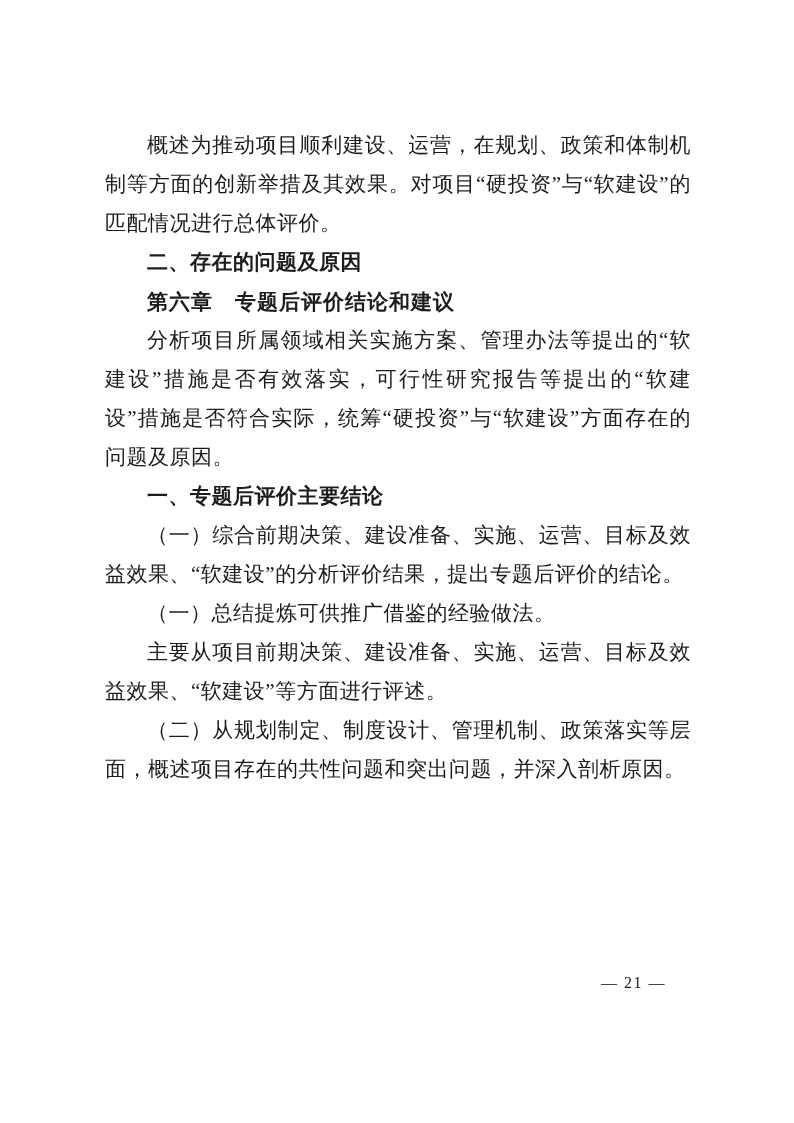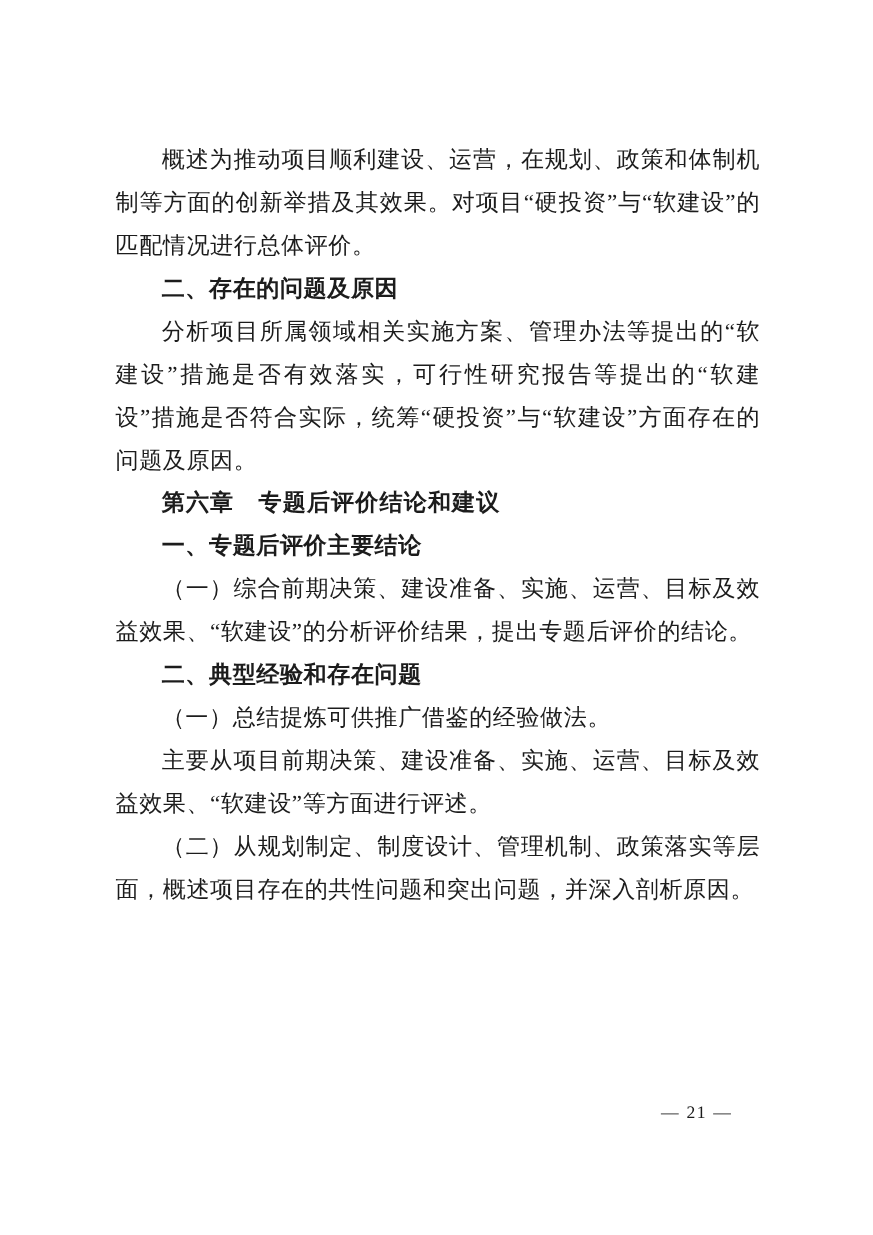--- a/index.html
+++ b/index.html
@@ -36,38 +36,37 @@
     font-weight: bold;
   }
   .chapter-heading {
     font-weight: bold;
     font-family: "Liberation Sans", sans-serif;
     letter-spacing: 1px;
   }
   .page-number {
     position: absolute;
     left: 601px;
-    top: 1002px;
+    top: 973px;
     font-size: 16px;
     line-height: 19px;
     letter-spacing: 1.5px;
     color: #1c1c1c;
     white-space: nowrap;
   }
 </style>
 </head>
 <body>
 
 <div class="page">
   <main class="content" id="doc-body">
       <p class="para">概述为推动项目顺利建设、运营，在规划、政策和体制机制等方面的创新举措及其效果。对项目“硬投资”与“软建设”的匹配情况进行总体评价。</p>
       <p class="para section-heading">二、存在的问题及原因</p>
+      <p class="para chapter-heading">第六章　专题后评价结论和建议</p>
       <p class="para">分析项目所属领域相关实施方案、管理办法等提出的“软建设”措施是否有效落实，可行性研究报告等提出的“软建设”措施是否符合实际，统筹“硬投资”与“软建设”方面存在的问题及原因。</p>
-      <p class="para chapter-heading">第六章　专题后评价结论和建议</p>
       <p class="para section-heading">一、专题后评价主要结论</p>
       <p class="para">（一）综合前期决策、建设准备、实施、运营、目标及效益效果、“软建设”的分析评价结果，提出专题后评价的结论。</p>
-      <p class="para section-heading">二、典型经验和存在问题</p>
       <p class="para">（一）总结提炼可供推广借鉴的经验做法。</p>
       <p class="para">主要从项目前期决策、建设准备、实施、运营、目标及效益效果、“软建设”等方面进行评述。</p>
       <p class="para">（二）从规划制定、制度设计、管理机制、政策落实等层面，概述项目存在的共性问题和突出问题，并深入剖析原因。</p>
     </main>
   <div class="page-number">— 21 —</div>
 </div>
 
 </body></html>

